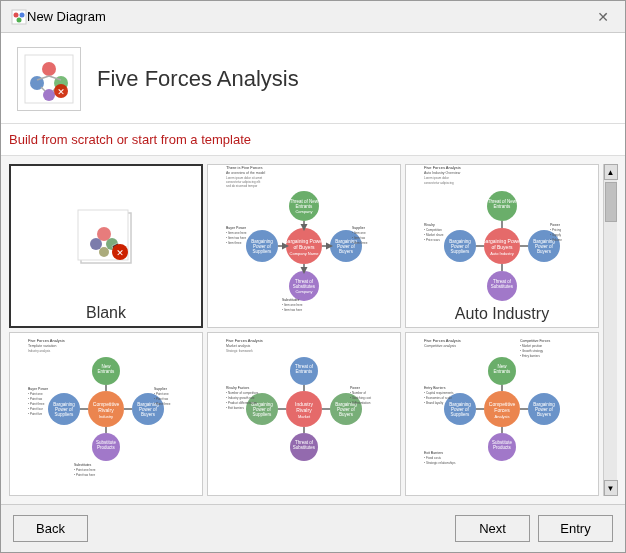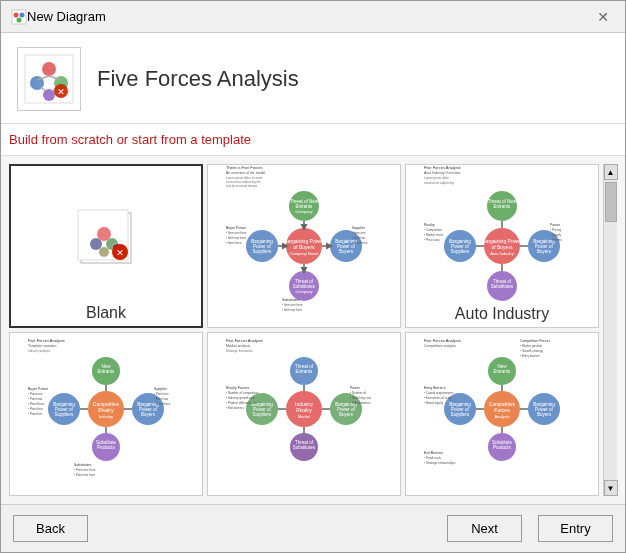--- a/index.html
+++ b/index.html
@@ -167,21 +167,21 @@
     .footer {
       background: #f0f0f0;
       border-top: 1px solid #ccc;
       padding: 8px 12px;
       display: flex;
       align-items: center;
       justify-content: space-between;
       height: 48px;
     }
     .footer-left { display: flex; gap: 8px; }
-    .footer-right { display: flex; gap: 16px; }
+    .footer-right { display: flex; gap: 8px; }
     .btn {
       padding: 5px 20px;
       font-size: 13px;
       border: 1px solid #999;
       background: #f0f0f0;
       cursor: pointer;
       min-width: 75px;
       text-align: center;
     }
     .btn-primary {

